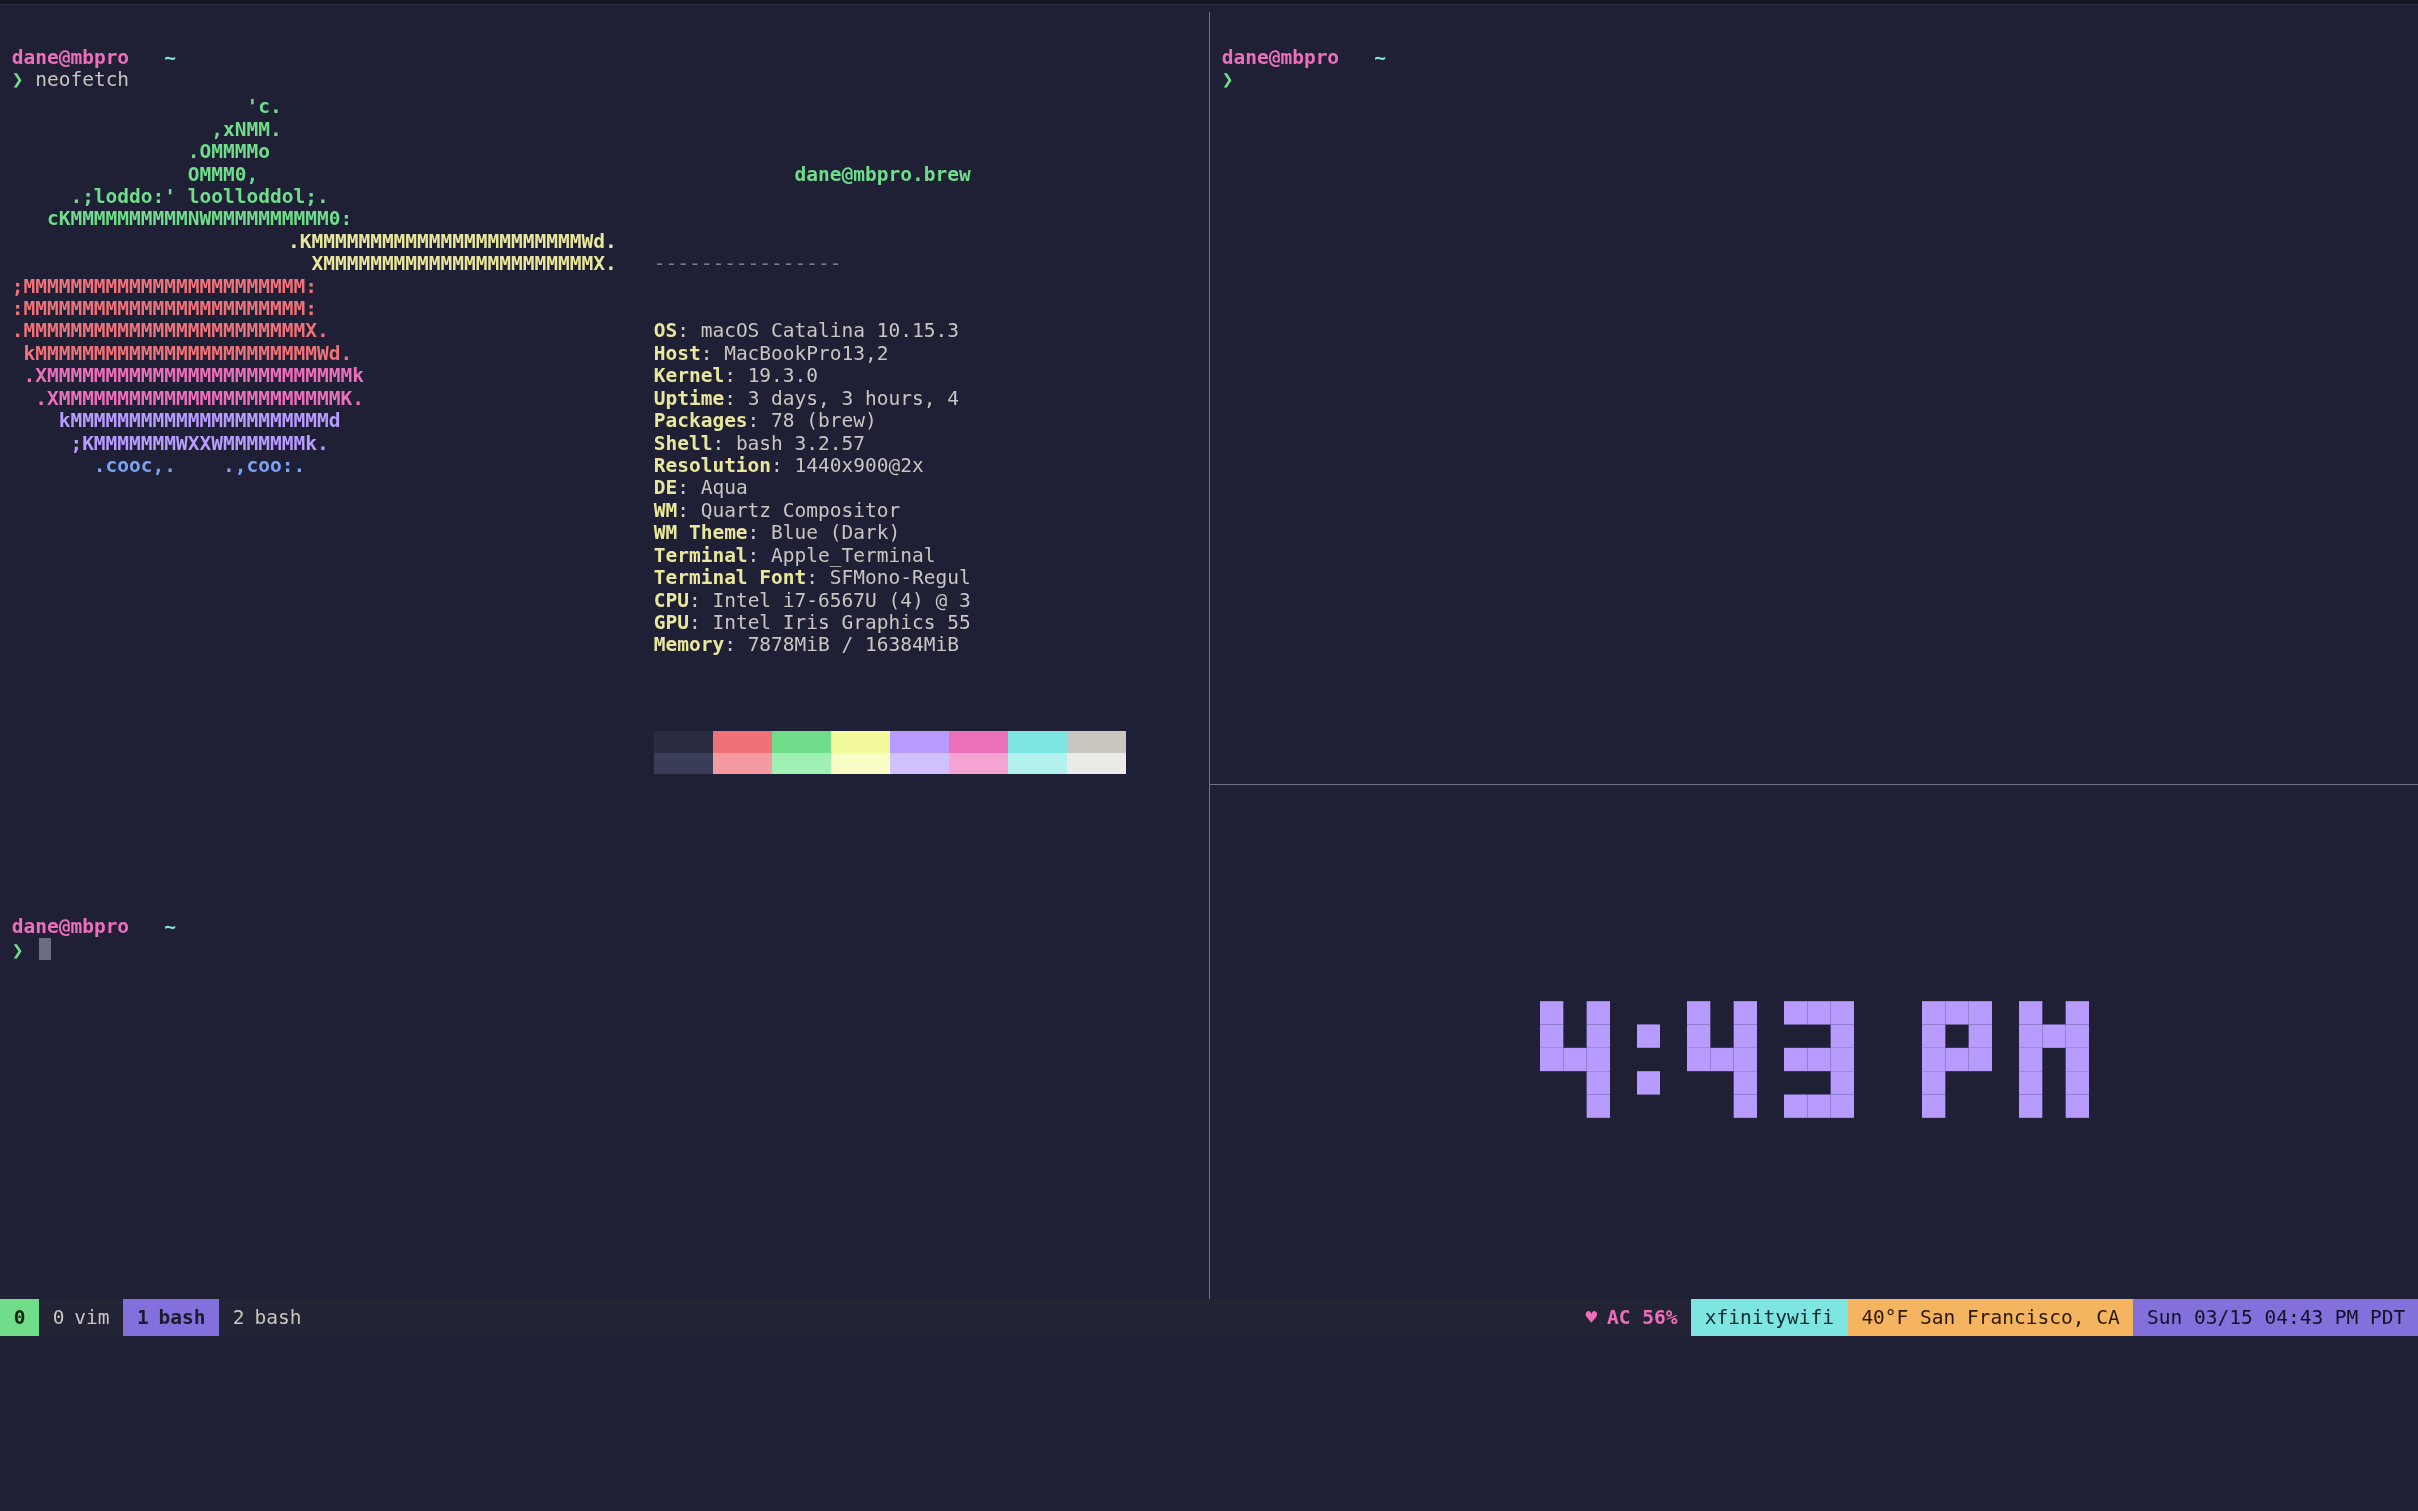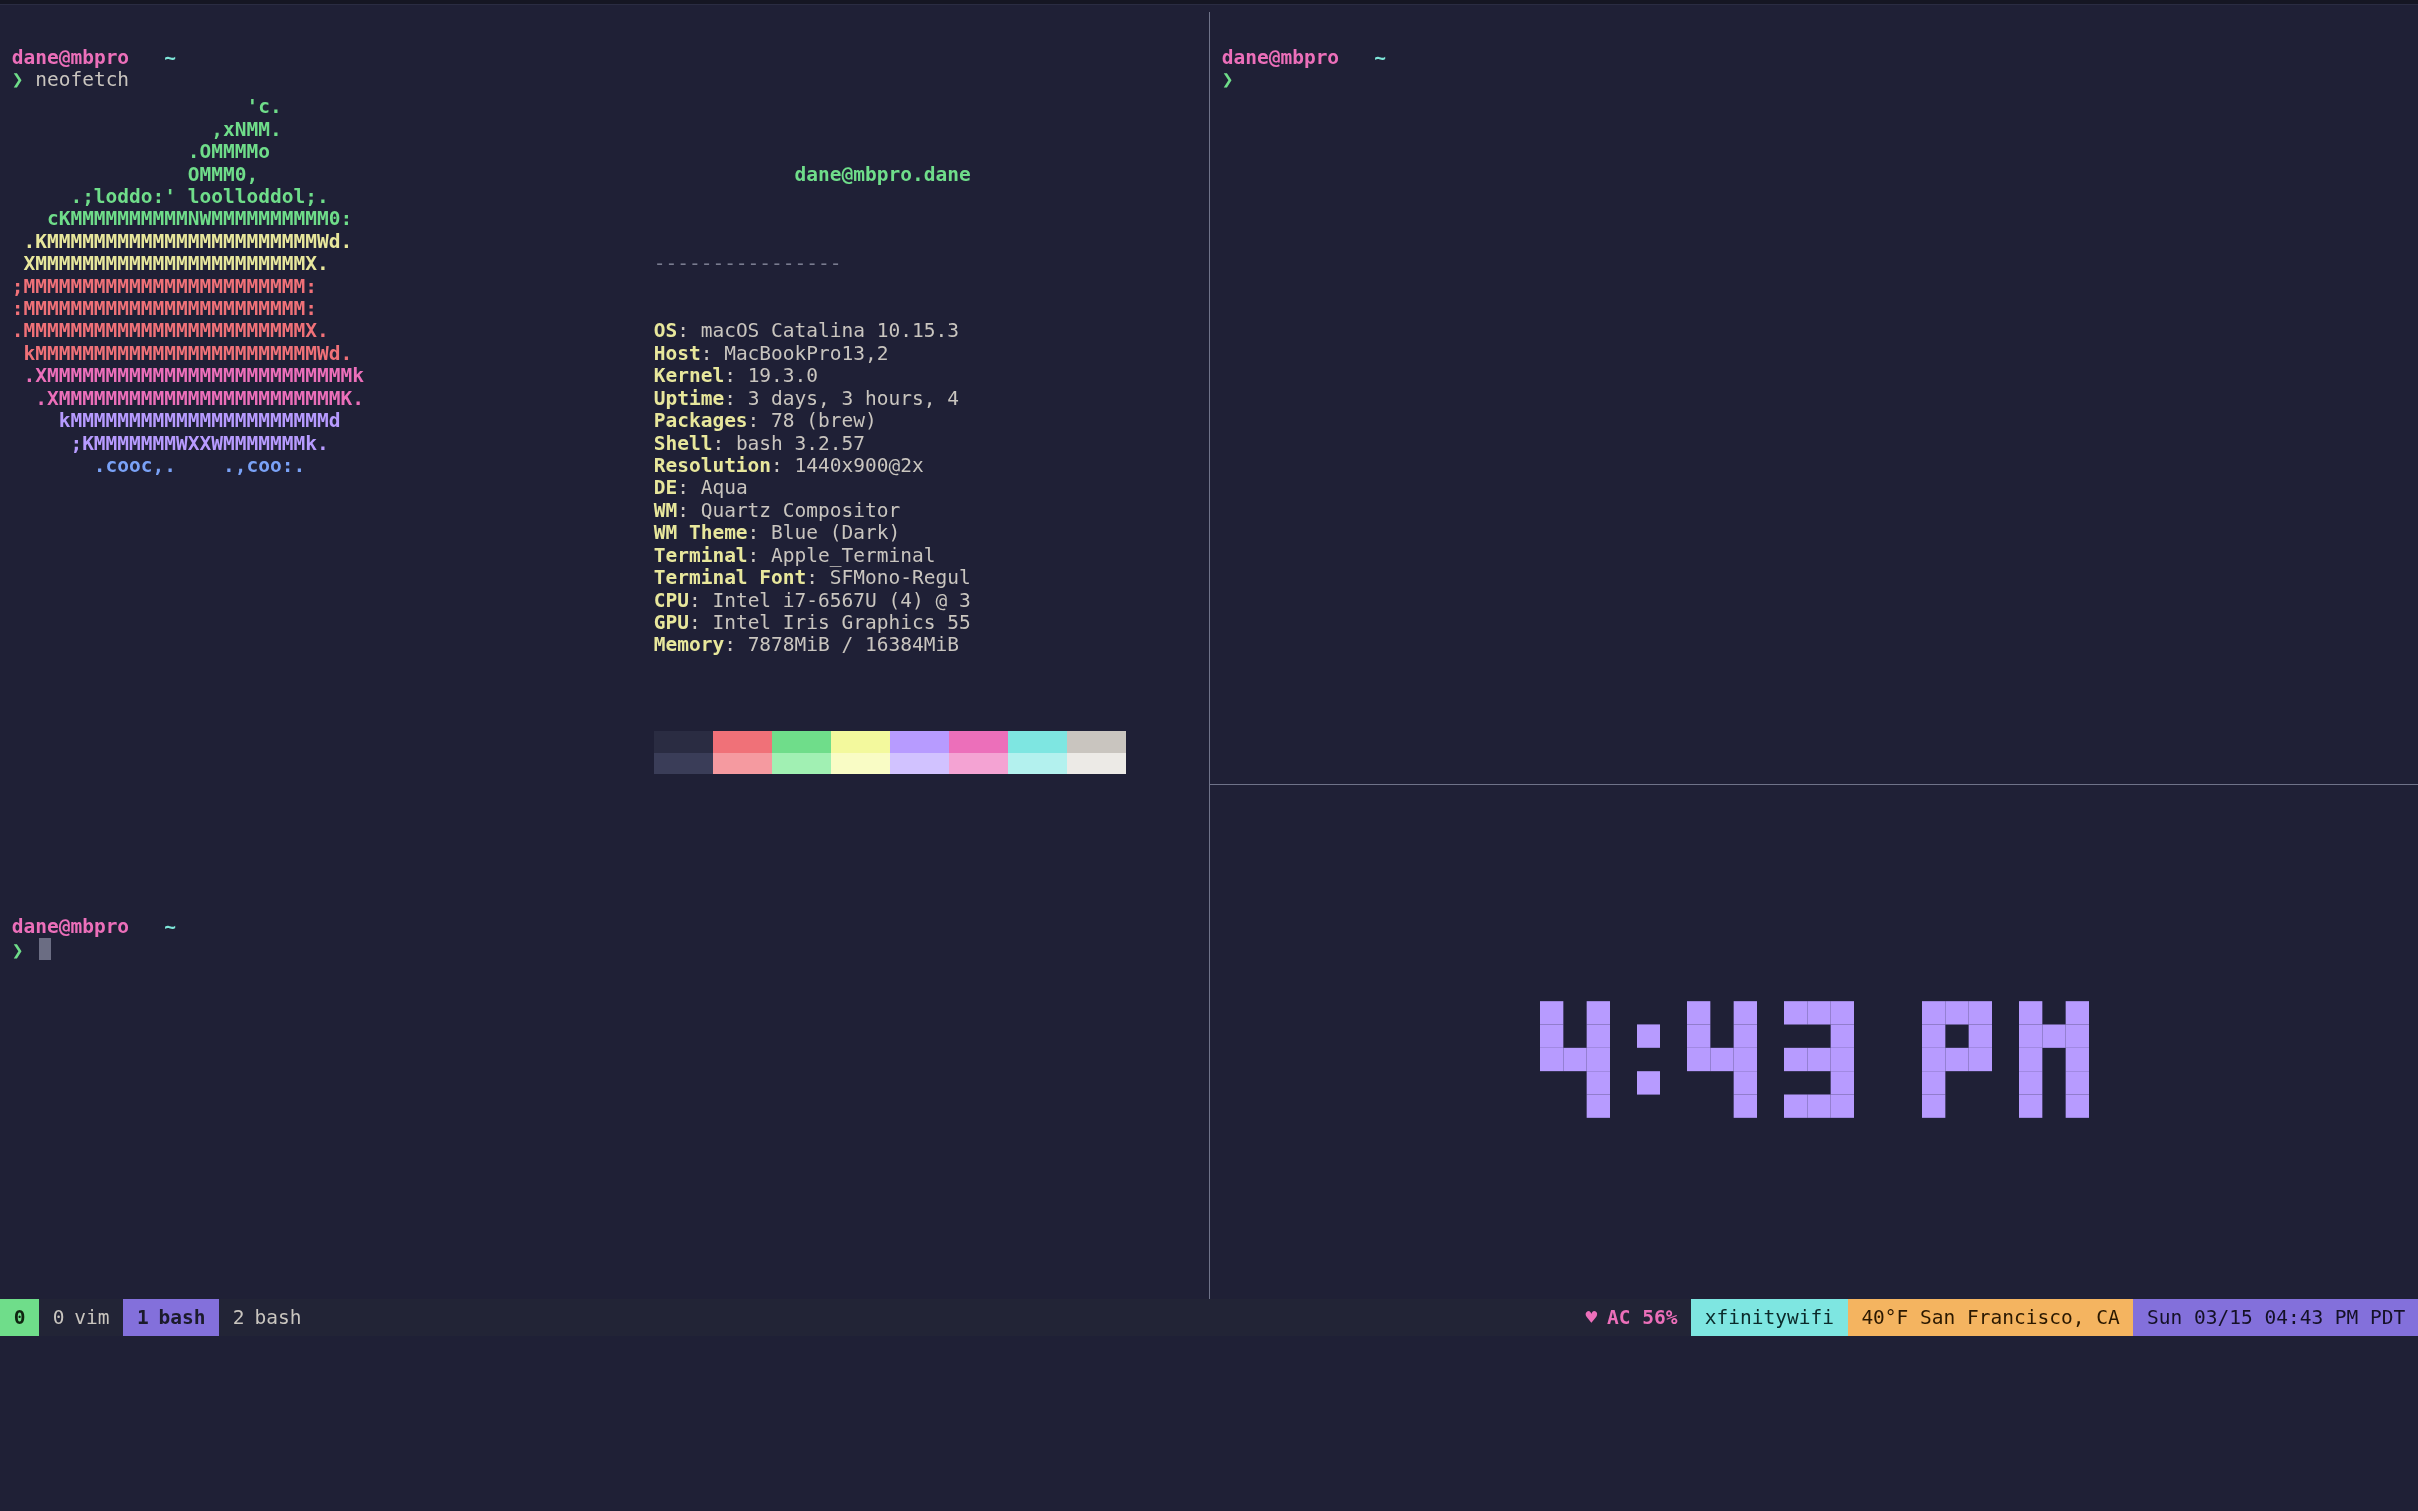--- a/index.html
+++ b/index.html
@@ -107,21 +107,21 @@
     column-gap: 37px;
     margin-top: 5.9px;
   }
 
   .ascii-logo {
     white-space: pre;
     font-weight: 700;
     line-height: 1.15;
   }
   .ascii-logo .lg-green  { color: var(--green); }
-  .ascii-logo .lg-yellow { color: var(--softyellow); }
+  .ascii-logo .lg-yellow { color: var(--softyellow); text-align: right; }
   .ascii-logo .lg-red    { color: var(--red); }
   .ascii-logo .lg-pink   { color: var(--magenta); }
   .ascii-logo .lg-purple { color: var(--purple); }
   .ascii-logo .lg-blue   { color: var(--blue); }
 
   .neofetch-info {
     white-space: pre;
     line-height: 1.15;
   }
   .neofetch-info .title    { color: var(--green); font-weight: 700; }
@@ -233,21 +233,21 @@
         </span><br>
         <span class="ps2">❯</span>
         <span class="cmd">neofetch</span>
       </div>
 
       <div class="neofetch">
         <div class="ascii-logo" id="ascii-logo"><div class="lg-green">                    'c.</div><div class="lg-green">                 ,xNMM.</div><div class="lg-green">               .OMMMMo</div><div class="lg-green">               OMMM0,</div><div class="lg-green">     .;loddo:' loolloddol;.</div><div class="lg-green">   cKMMMMMMMMMMNWMMMMMMMMMM0:</div><div class="lg-yellow"> .KMMMMMMMMMMMMMMMMMMMMMMMWd.</div><div class="lg-yellow"> XMMMMMMMMMMMMMMMMMMMMMMMX.</div><div class="lg-red">;MMMMMMMMMMMMMMMMMMMMMMMM:</div><div class="lg-red">:MMMMMMMMMMMMMMMMMMMMMMMM:</div><div class="lg-red">.MMMMMMMMMMMMMMMMMMMMMMMMX.</div><div class="lg-red"> kMMMMMMMMMMMMMMMMMMMMMMMMWd.</div><div class="lg-pink"> .XMMMMMMMMMMMMMMMMMMMMMMMMMMk</div><div class="lg-pink">  .XMMMMMMMMMMMMMMMMMMMMMMMMK.</div><div class="lg-purple">    kMMMMMMMMMMMMMMMMMMMMMMd</div><div class="lg-purple">     ;KMMMMMMMWXXWMMMMMMMk.</div><div class="lg-blue">       .cooc,.    .,coo:.</div></div>
 
         <div class="neofetch-info">
           <div>
-            <span class="title">dane</span><span class="title">@</span><span class="title">mbpro.dane</span>
+            <span class="title">dane</span><span class="title">@</span><span class="title">mbpro.brew</span>
           </div>
           <div class="dashes">----------------</div>
           <div id="nf-entries"><div><span class="key">OS</span><span class="sep">: </span><span class="val">macOS Catalina 10.15.3</span></div><div><span class="key">Host</span><span class="sep">: </span><span class="val">MacBookPro13,2</span></div><div><span class="key">Kernel</span><span class="sep">: </span><span class="val">19.3.0</span></div><div><span class="key">Uptime</span><span class="sep">: </span><span class="val">3 days, 3 hours, 4</span></div><div><span class="key">Packages</span><span class="sep">: </span><span class="val">78 (brew)</span></div><div><span class="key">Shell</span><span class="sep">: </span><span class="val">bash 3.2.57</span></div><div><span class="key">Resolution</span><span class="sep">: </span><span class="val">1440x900@2x</span></div><div><span class="key">DE</span><span class="sep">: </span><span class="val">Aqua</span></div><div><span class="key">WM</span><span class="sep">: </span><span class="val">Quartz Compositor</span></div><div><span class="key">WM Theme</span><span class="sep">: </span><span class="val">Blue (Dark)</span></div><div><span class="key">Terminal</span><span class="sep">: </span><span class="val">Apple_Terminal</span></div><div><span class="key">Terminal Font</span><span class="sep">: </span><span class="val">SFMono-Regul</span></div><div><span class="key">CPU</span><span class="sep">: </span><span class="val">Intel i7-6567U (4) @ 3</span></div><div><span class="key">GPU</span><span class="sep">: </span><span class="val">Intel Iris Graphics 55</span></div><div><span class="key">Memory</span><span class="sep">: </span><span class="val">7878MiB / 16384MiB</span></div></div>
           <div class="color-blocks" id="nf-colors"><div class="cb c0"></div><div class="cb c1"></div><div class="cb c2"></div><div class="cb c3"></div><div class="cb c4"></div><div class="cb c5"></div><div class="cb c6"></div><div class="cb c7"></div></div>
         </div>
       </div>
 
       <div class="second-prompt prompt-block">
         <span class="ps1">
           <span class="user">dane</span><span class="at">@</span><span class="host">mbpro</span>

